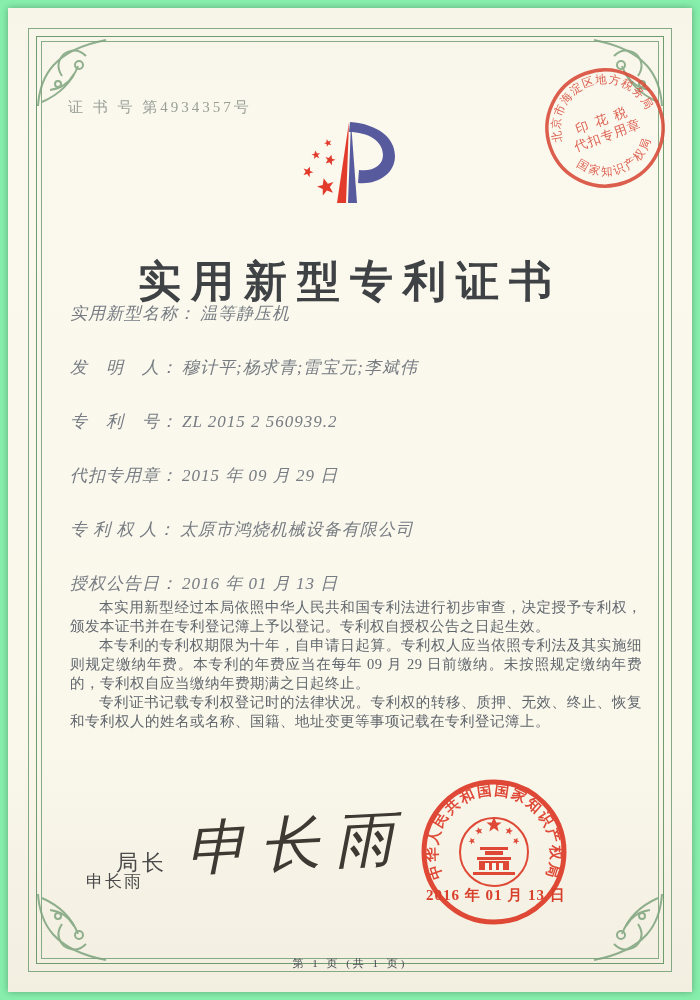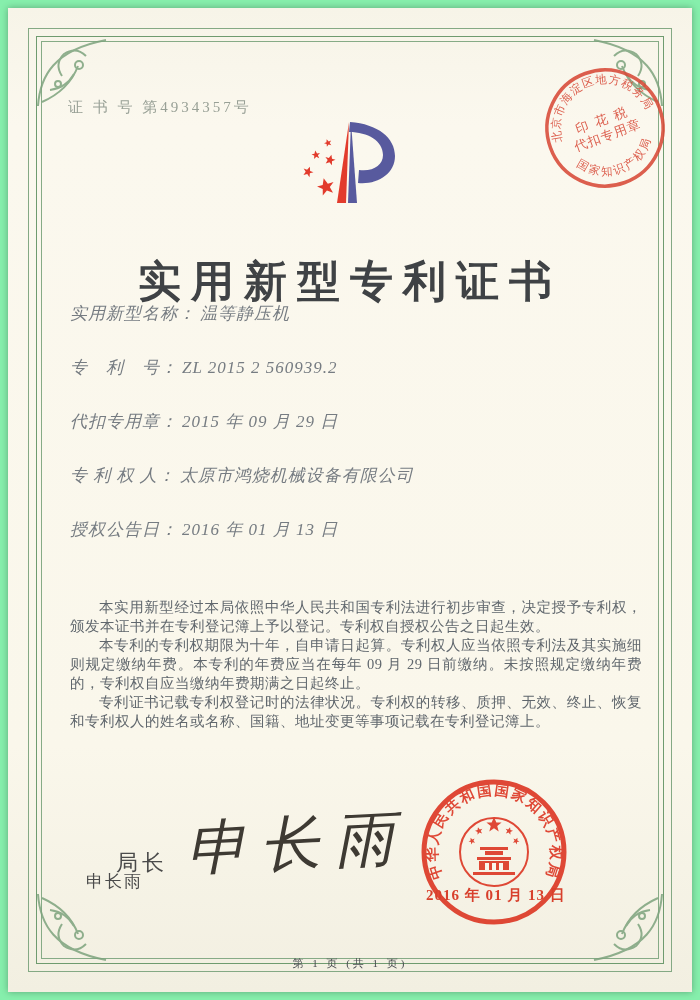--- a/index.html
+++ b/index.html
@@ -137,20 +137,23 @@
         <use href="#star5" transform="translate(42,54) scale(5.5) rotate(15)"></use>
         <use href="#star5" transform="translate(40,37) scale(4) rotate(-20)"></use>
       </g>
     </svg>
 
     <h1 class="title">实用新型专利证书</h1>
 
     <div class="fields">
       <div class="row">
         <span class="lbl">实用新型名称：</span><span class="val">温等静压机</span>
+      </div>
+      <div class="row">
+        <span class="lbl">发　明　人：</span><span class="val">穆计平;杨求青;雷宝元;李斌伟</span>
       </div>
       <div class="row">
         <span class="lbl">专　利　号：</span><span class="val">ZL 2015 2 560939.2</span>
       </div>
       <div class="row">
         <span class="lbl">代扣专用章：</span><span class="val">2015 年 09 月 29 日</span>
       </div>
       <div class="row">
         <span class="lbl">专 利 权 人：</span><span class="val">太原市鸿烧机械设备有限公司</span>
       </div>

